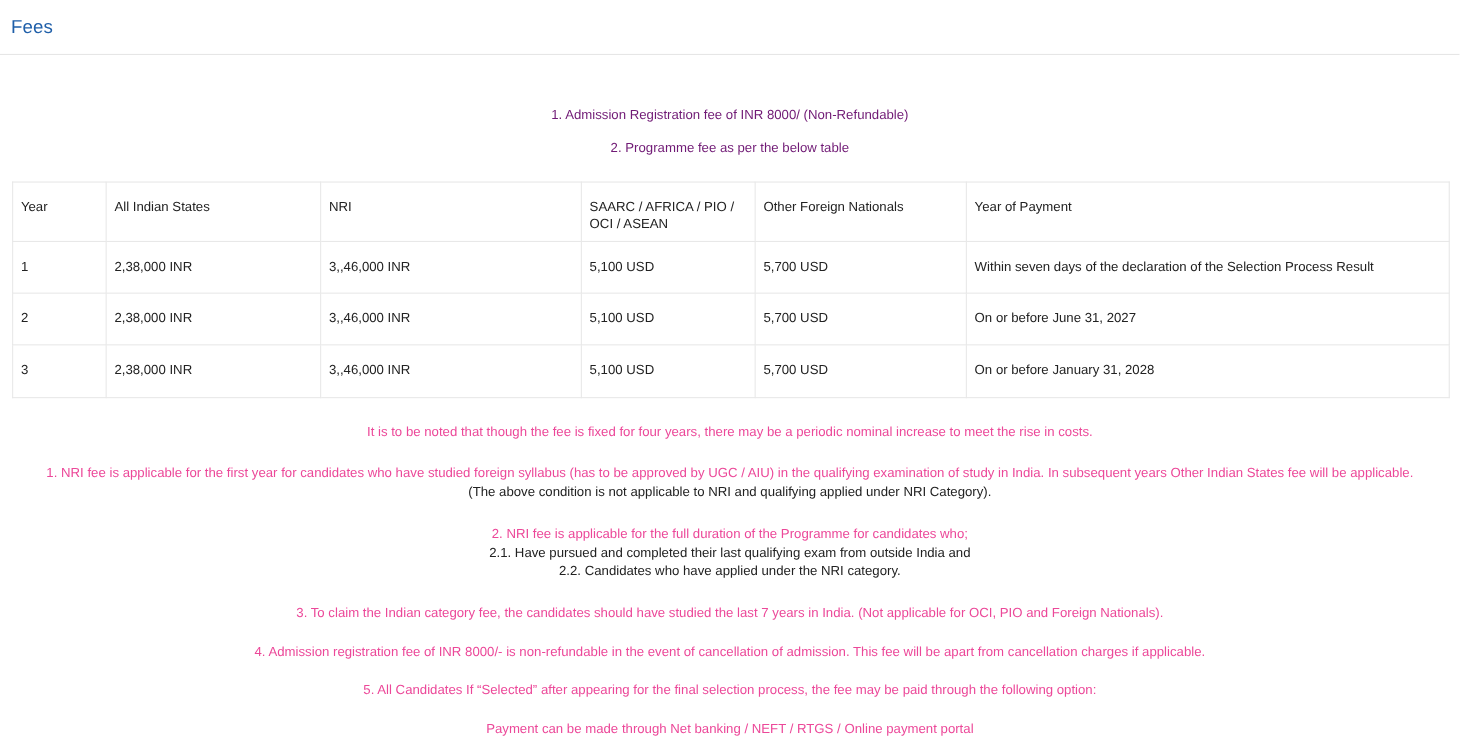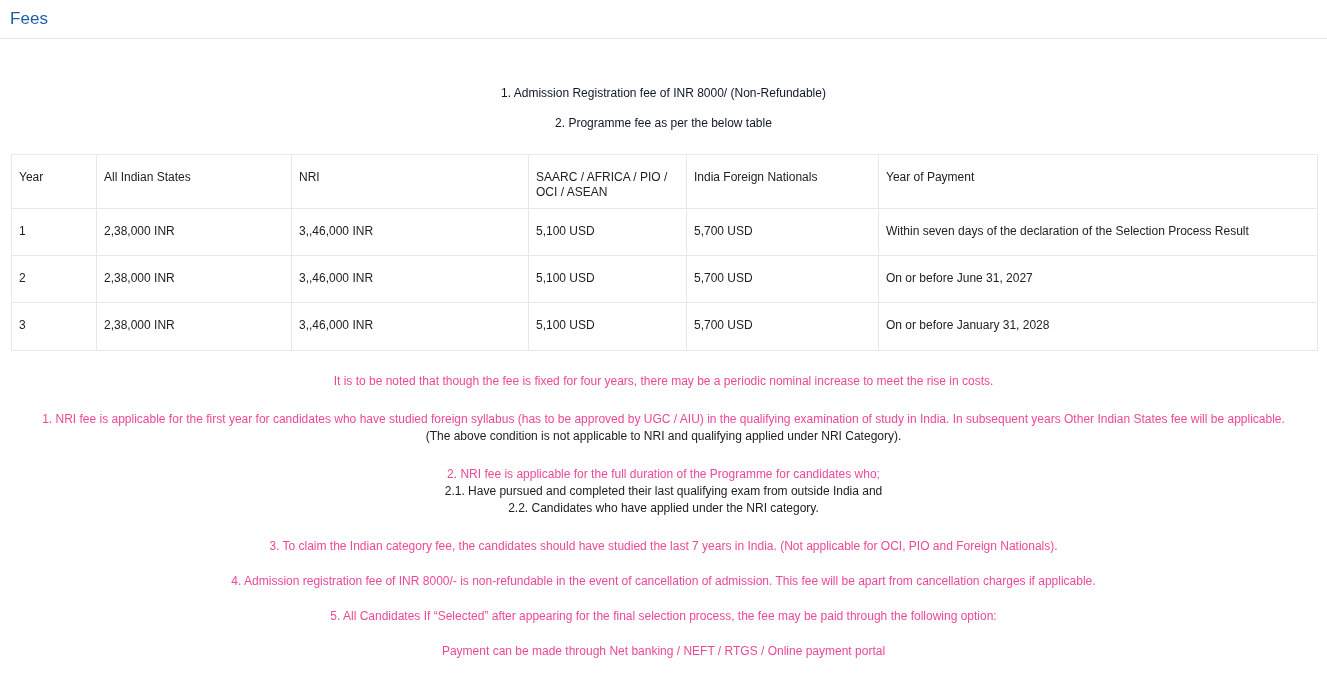--- a/index.html
+++ b/index.html
@@ -12,42 +12,42 @@
   body {
     width: 1327px;
     height: 684px;
     font-family: "Liberation Sans", sans-serif;
     color: #222222;
     overflow: hidden;
   }
 
   
   .page-header {
-    height: 39px;
+    height: 50px;
     border-bottom: 1px solid #e6e6e6;
     display: flex;
     align-items: center;
     padding: 0 0 0 10px;
   }
   .page-title {
     color: #1f5fa9;
     font-size: 17px;
     font-weight: 400;
     letter-spacing: 0.1px;
   }
 
   
   .intro {
     padding-top: 48px;
     text-align: center;
   }
   .intro-line {
     font-size: 12px;
     line-height: 1;
-    color: #0f172a;
+    color: #701a75;
     margin: 0;
   }
   .intro-line + .intro-line { margin-top: 18px; }
 
   
   .table-wrap {
     margin: 25px 10px 0 11px;
   }
   table.fees-table {
     border-collapse: collapse;
@@ -118,21 +118,21 @@
       <col class="c-saarc">
         <col class="c-ofn">
         <col class="c-top">
     </colgroup>
     <thead>
       <tr>
         <th>Year</th>
         <th>All Indian States</th>
         <th>NRI</th>
         <th>SAARC / AFRICA / PIO / OCI / ASEAN</th>
-        <th>India Foreign Nationals</th>
+        <th>Other Foreign Nationals</th>
         <th>Year of Payment</th>
       </tr>
     </thead>
     <tbody>
       <tr>
         <td>1</td>
         <td>2,38,000 INR</td>
         <td>3,,46,000 INR</td>
         <td>5,100 USD</td>
         <td>5,700  USD</td>

